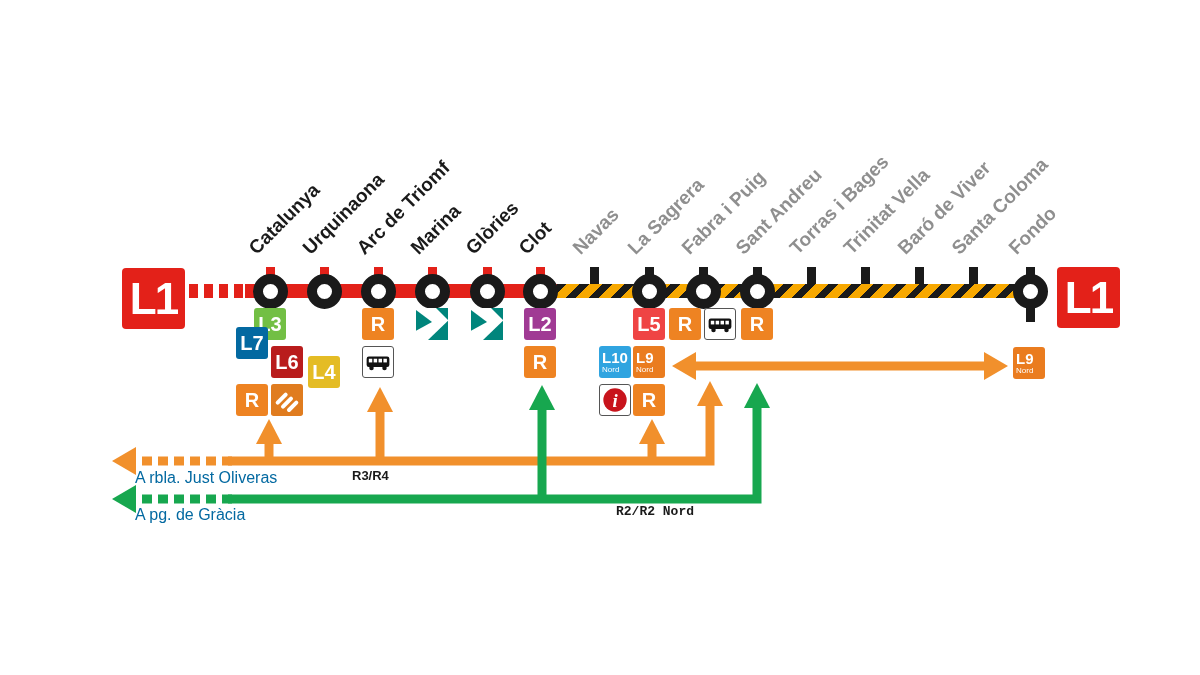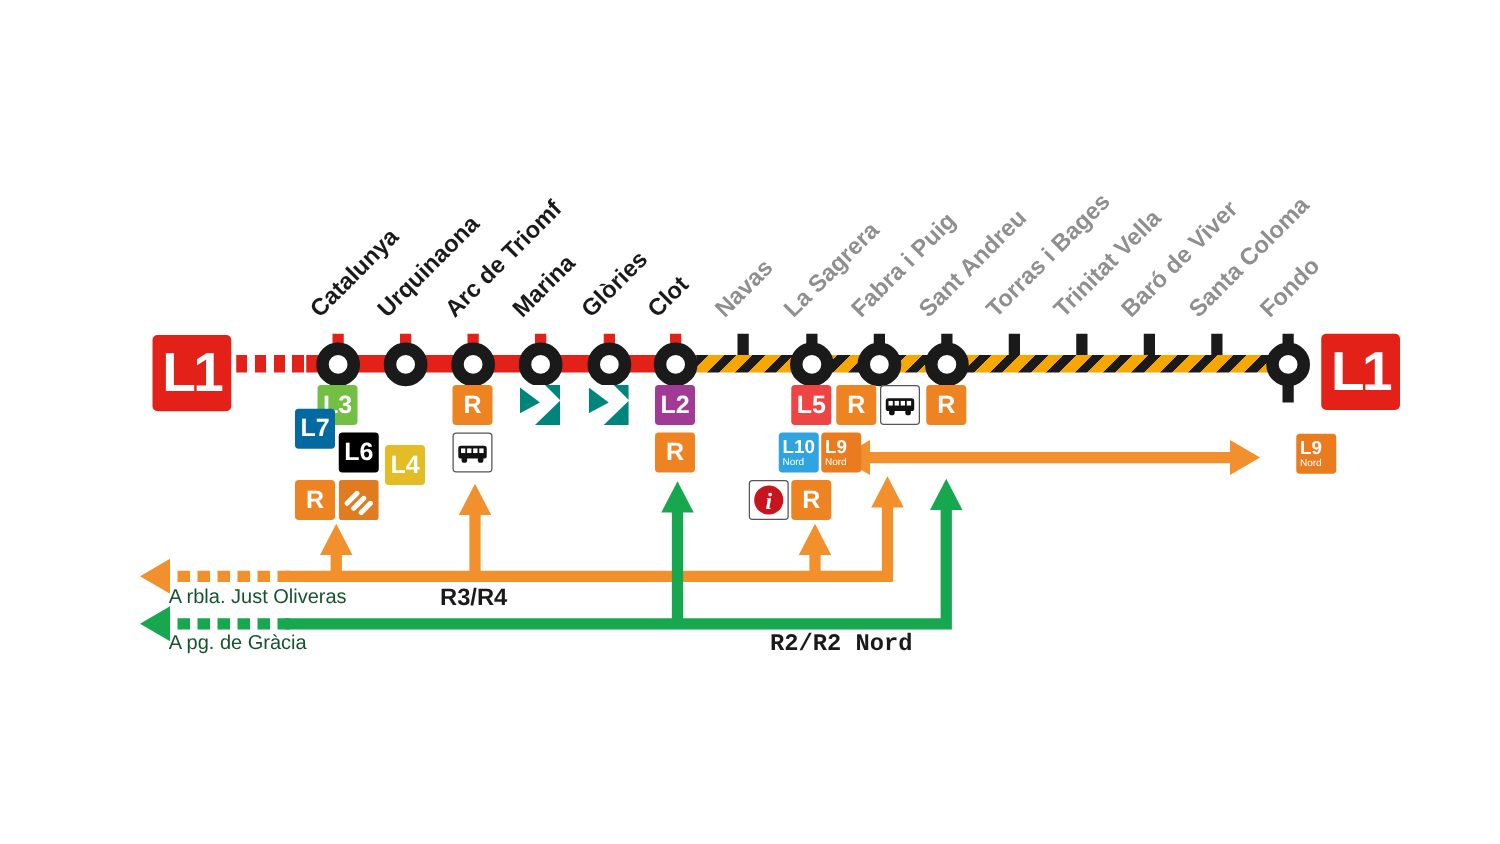--- a/index.html
+++ b/index.html
@@ -12,28 +12,28 @@
         letter-spacing:-2px;}
   .dirnote{position:absolute;font-size:17px;font-weight:bold;line-height:19px;white-space:nowrap;}
   .stn-label{position:absolute;height:22px;line-height:22px;font-size:19px;font-weight:bold;
              white-space:nowrap;transform:rotate(-45deg);transform-origin:0 100%;}
   .ring{position:absolute;width:15px;height:15px;background:#fff;border:10px solid #1a1a1a;
         border-radius:50%;box-sizing:content-box;}
   .stub{position:absolute;}
   .badge{position:absolute;width:32px;height:32px;border-radius:3px;color:#fff;font-weight:bold;
          display:flex;align-items:center;justify-content:center;font-size:20px;}
   .badge.nord{flex-direction:column;align-items:flex-start;justify-content:center;padding-left:3px;
-              width:29px;box-sizing:content-box;height:32px;margin-left:24px;}
+              width:29px;box-sizing:content-box;height:32px;}
   .badge.nord .main{font-size:15px;line-height:15px;}
   .badge.nord .sub{font-size:8px;line-height:9px;font-weight:normal;}
   .icon-badge{background:#fff;}
   .bordered{border:1px solid #555;width:30px;height:30px;}
   .txt{position:absolute;white-space:nowrap;}
-  .small-dest{font-size:16px;color:#14532d;}
-  .rlabel{font-size:19px;font-weight:bold;color:#1a1a1a;}
+  .small-dest{font-size:16px;color:#0369a1;}
+  .rlabel{font-size:13px;font-weight:bold;color:#1a1a1a;}
   svg.overlay{position:absolute;left:0;top:0;}
 </style>
 </head>
 <body>
 
 <div id="canvas">
 
   <svg class="overlay" width="1200" height="675" viewBox="0 0 1200 675">
     <g id="orange-arrows">
       <path id="oa-dash" d="M232 461 H136" fill="none" stroke-width="9" stroke-dasharray="10 6" stroke="#f1902c"></path>
@@ -73,21 +73,21 @@
   <div id="stations-root">
       <div class="stn-label" style="left: 260px; top: 237px; color: rgb(26, 26, 26);">Catalunya</div>
       <div class="stub" style="left: 266px; top: 267px; width: 9px; height: 17px; background: rgb(227, 33, 25);"></div>
       <div class="ring" style="left: 253px; top: 274px;"></div>
       <div class="badge" style="left: 254px; top: 308px; background: rgb(114, 191, 68);">
         <span class="main">L3</span>
       </div>
       <div class="badge" style="left: 236px; top: 327px; background: #0369a1;">
         <span class="main">L7</span>
       </div>
-      <div class="badge" style="left: 271px; top: 346px; background: #000000;">
+      <div class="badge" style="left: 271px; top: 346px; background: #b91c1c;">
         <span class="main">L6</span>
       </div>
       <div class="badge" style="left: 236px; top: 384px; background: rgb(238, 131, 34);">
         <span class="main">R</span>
       </div>
       <div class="badge icon-badge" style="left: 271px; top: 384px;">
         <svg width="32" height="32" viewBox="0 0 24 24">
           <rect width="24" height="24" rx="2" fill="#e07c1f"></rect>
           <path d="M5 14 L11 8" stroke="#fff" stroke-width="3" stroke-linecap="round"></path>
           <path d="M9 17 L15 11" stroke="#fff" stroke-width="3" stroke-linecap="round"></path>

